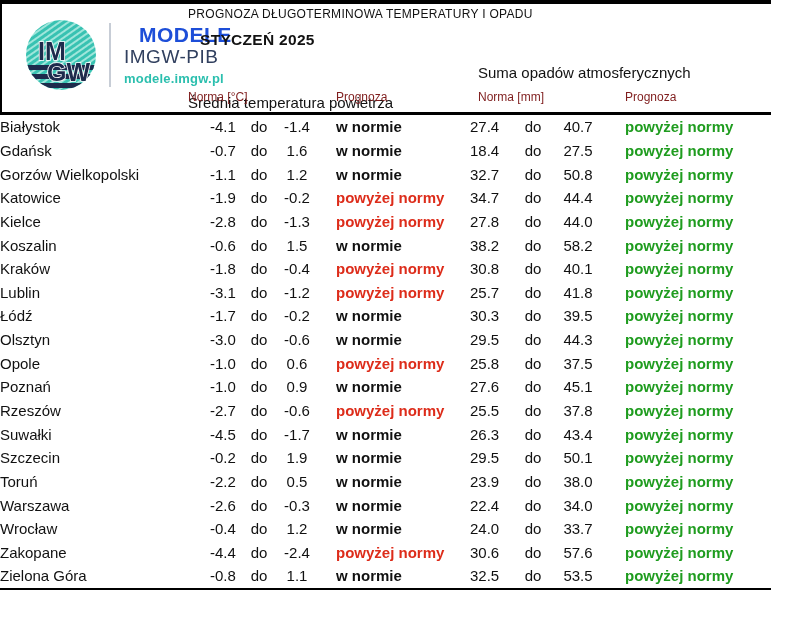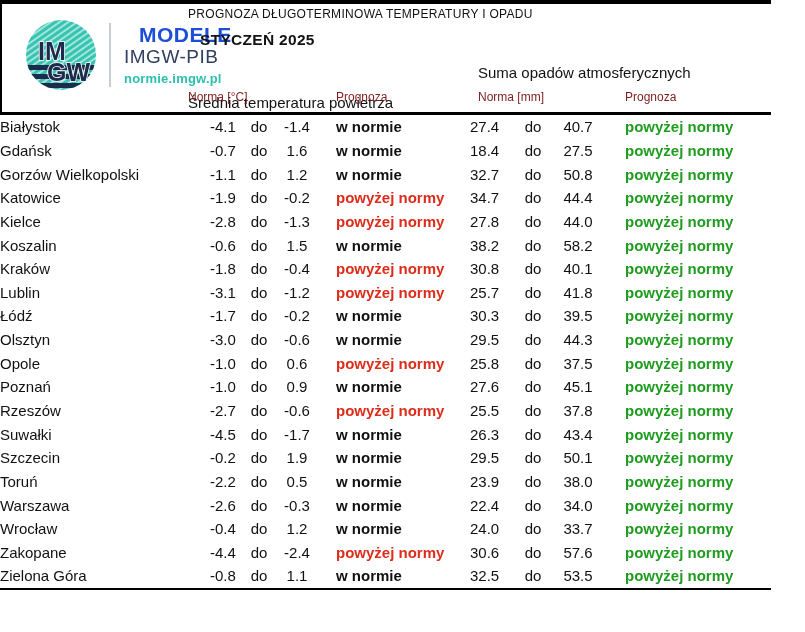--- a/index.html
+++ b/index.html
@@ -69,21 +69,21 @@
         <rect y="54" width="70" height="5" fill="#1d2b4c"></rect>
         <rect y="63" width="70" height="5" fill="#1d2b4c"></rect>
       </g>
       <text x="12" y="40" font-family="Liberation Sans, sans-serif" font-size="25" font-weight="bold" fill="#1d2b4c" stroke="#ffffff" stroke-width="1.6" paint-order="stroke">IM</text>
       <text x="21" y="61" font-family="Liberation Sans, sans-serif" font-size="25" font-weight="bold" fill="#1d2b4c" stroke="#ffffff" stroke-width="1.6" paint-order="stroke">GW</text>
     </svg>
     <div class="logo-divider"></div>
     <div class="logo-text">
       <span class="brand">MODELE</span>
       <span class="brand-sub">IMGW-PIB</span>
-      <span class="logo-url">normie.imgw.pl</span>
+      <span class="logo-url">modele.imgw.pl</span>
     </div>
   </div>
 
   <div class="title">PROGNOZA DŁUGOTERMINOWA TEMPERATURY I OPADU</div>
   <div class="subtitle">STYCZEŃ 2025</div>
 
   <div class="sec-h" id="sec-temp">Średnia temperatura powietrza</div>
   <div class="sec-h" id="sec-precip">Suma opadów atmosferycznych</div>
 
   <div class="col-h" id="col-norma-c">Norma [°C]</div>

